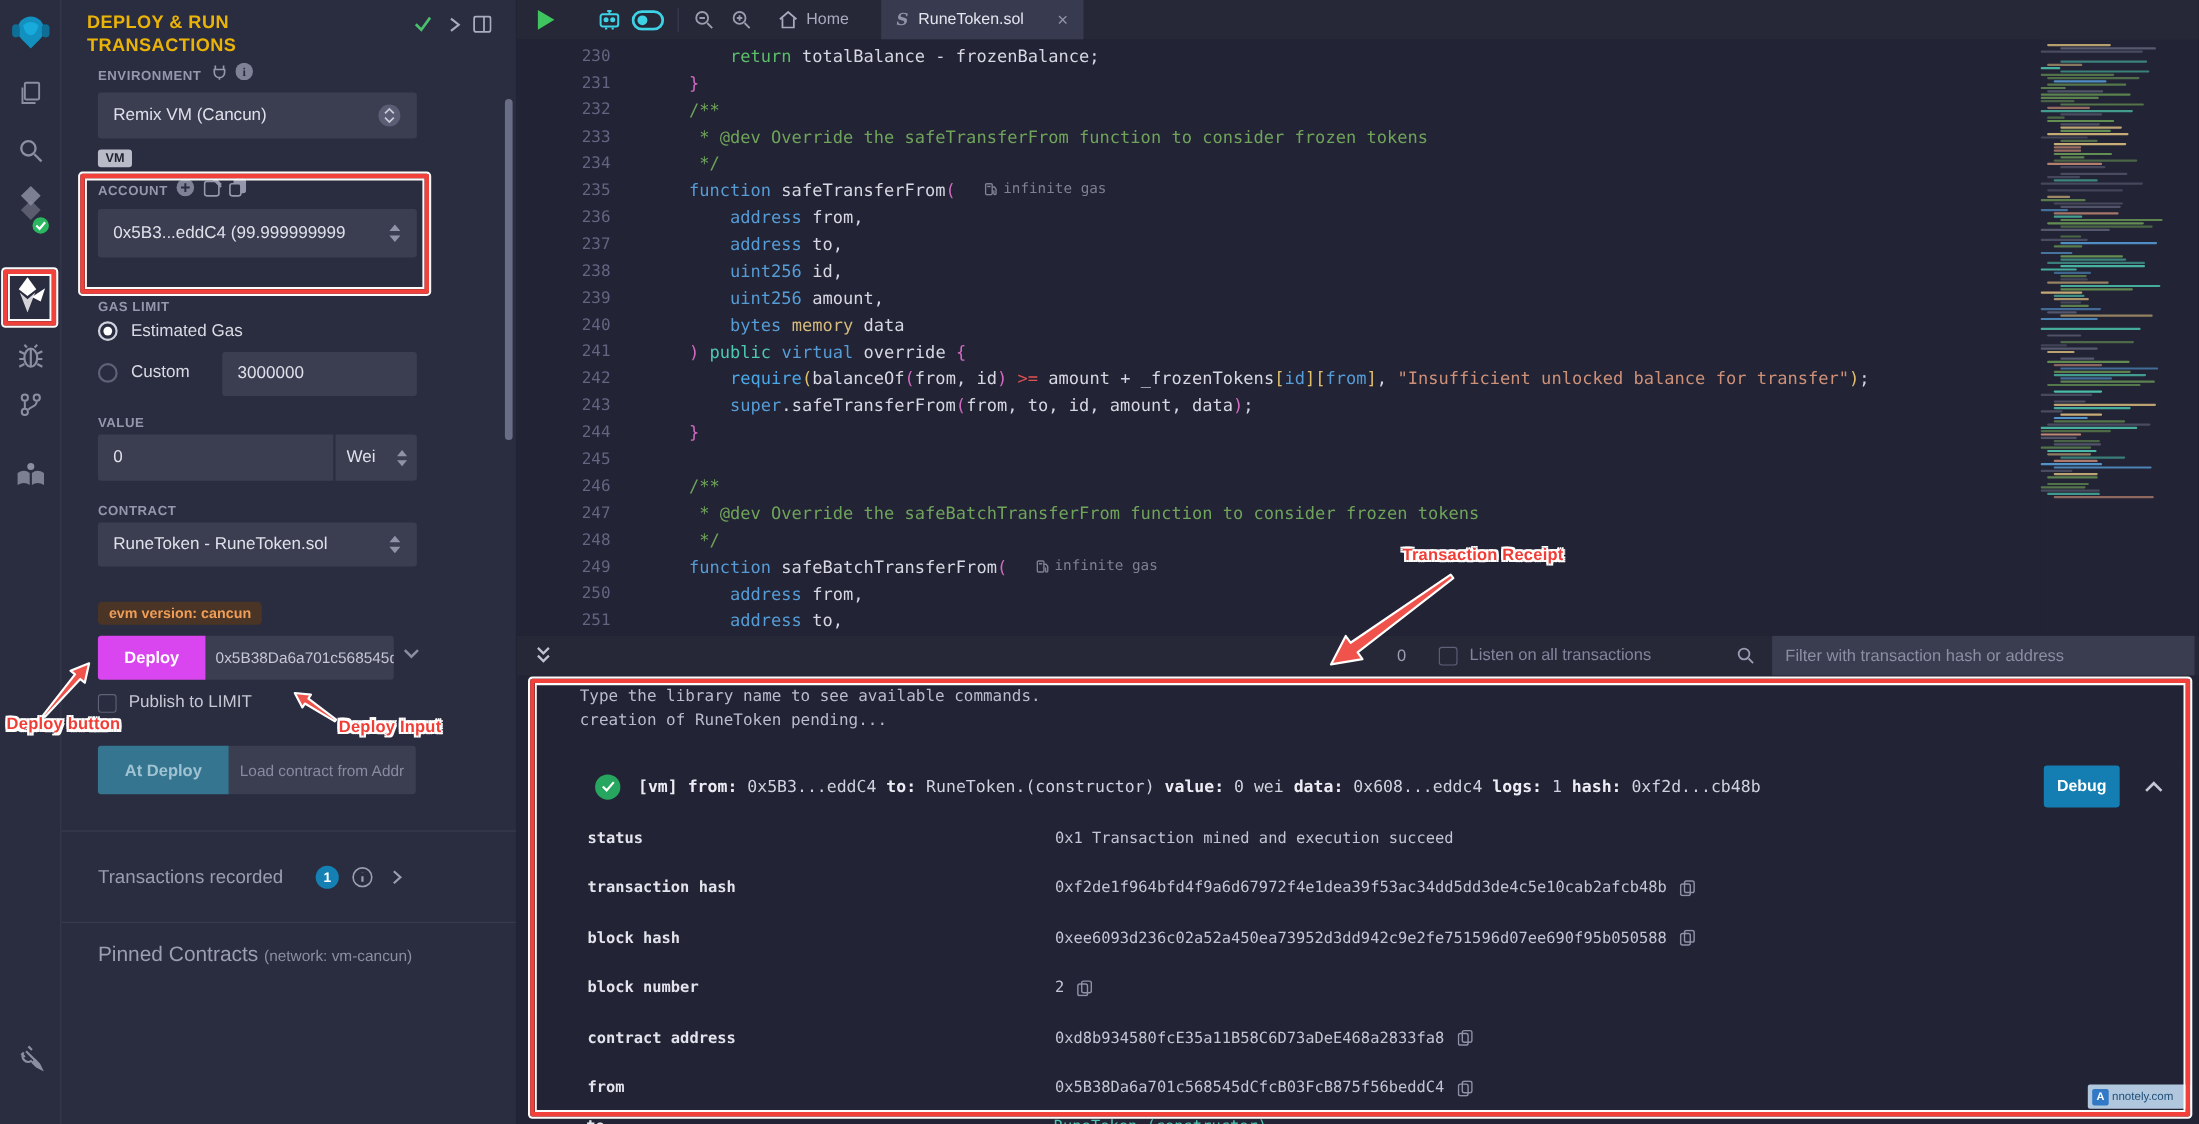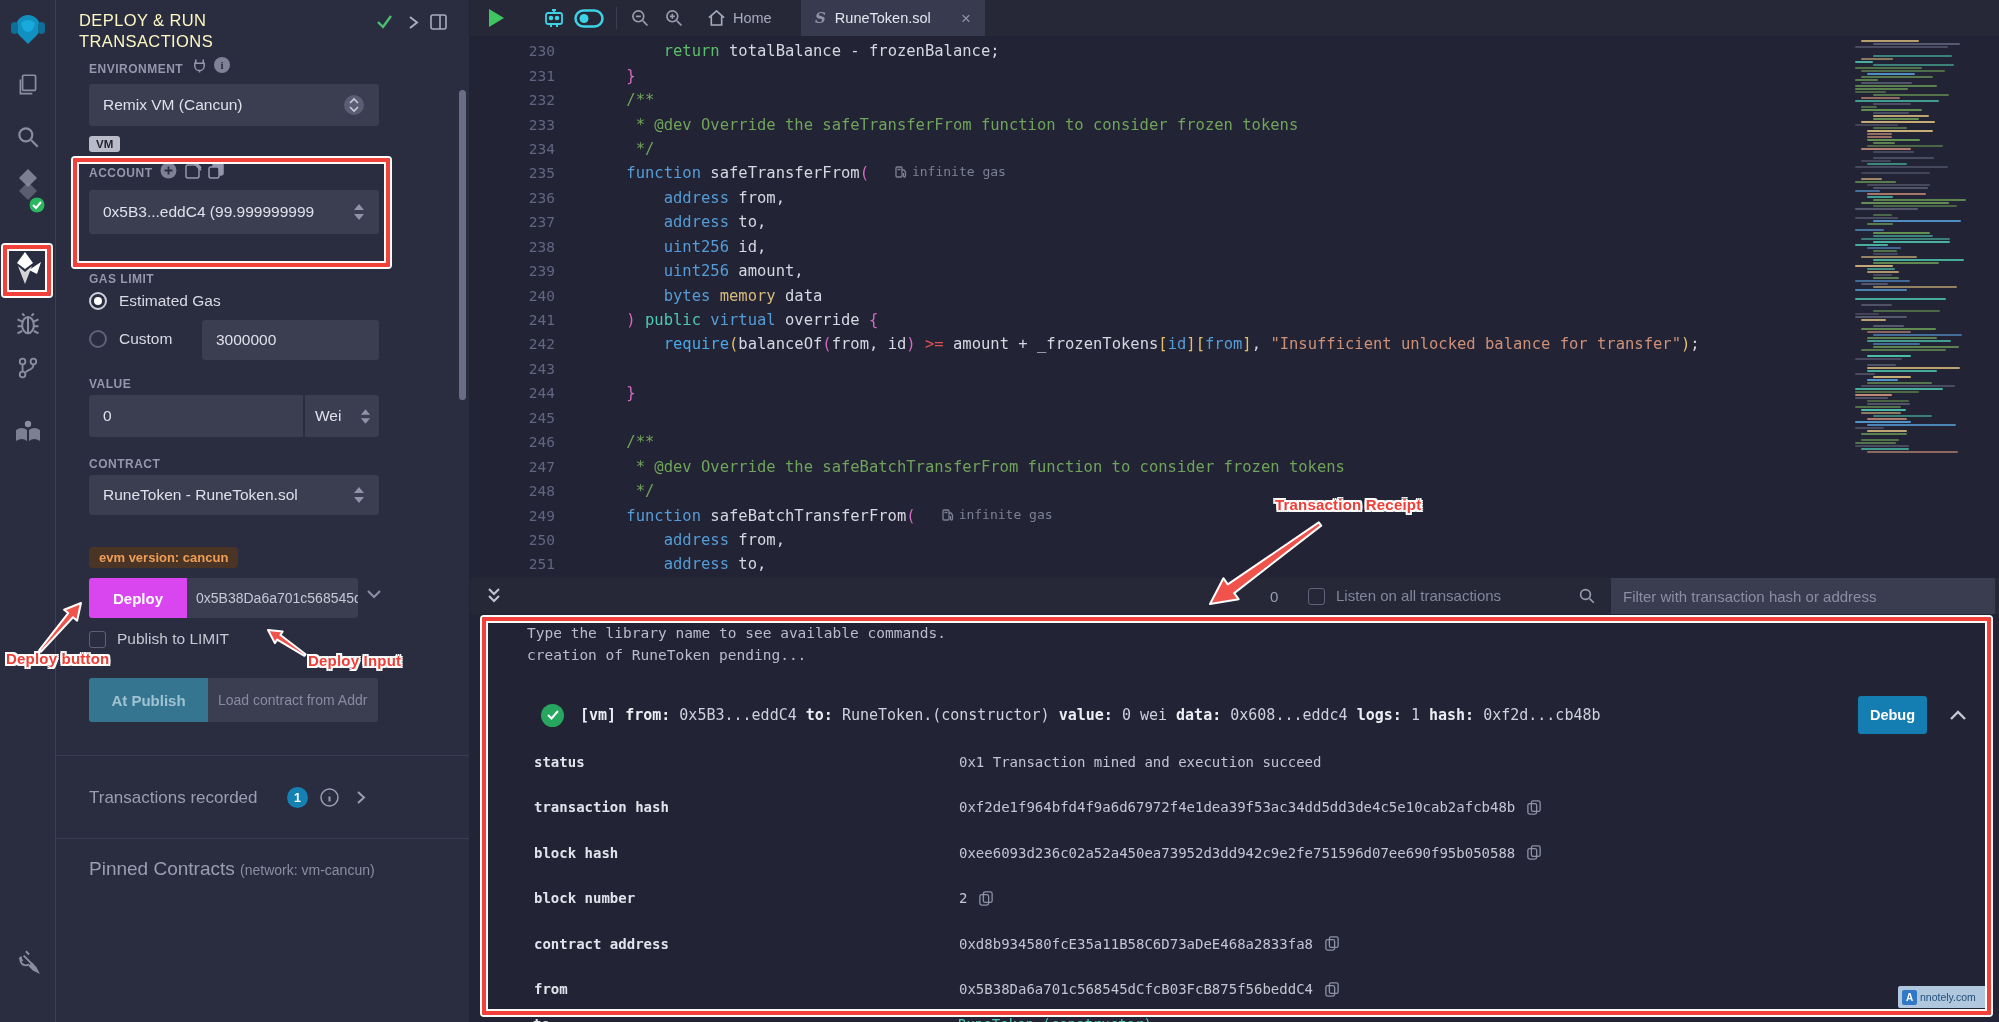--- a/index.html
+++ b/index.html
@@ -12,21 +12,21 @@
   .abs{ position:absolute; }
   svg{ display:block; }
 
   
   .iconbar{ position:absolute; left:0; top:0; width:56px; height:1022px; background:#2a2c3f; border-right:1px solid #3d3f57; }
   .ibar-item{ position:absolute; left:0; width:56px; display:flex; justify-content:center; color:#8b8da0; }
   .ibar-item.active{ color:#ffffff; }
 
   
   .sidepanel{ position:absolute; left:56px; top:0; width:413px; height:1022px; background:#2a2c3f; }
-  .panel-title{ position:absolute; left:23px; top:10px; width:210px; font-size:16.5px; font-weight:normal; letter-spacing:.4px; color:#fef9c3; line-height:21px; }
+  .panel-title{ position:absolute; left:23px; top:10px; width:210px; font-size:16.5px; font-weight:bold; letter-spacing:.4px; color:#eab308; line-height:21px; }
   .hdr-ic{ position:absolute; top:14px; }
   .lbl{ position:absolute; font-size:12px; font-weight:bold; letter-spacing:.5px; color:#9597ad; }
   .select,.inputbox{ position:absolute; background:#3b3d50; border-radius:3px; display:flex; align-items:center; color:#dfe0ea; font-size:15.5px; }
   .select{ padding:0 14px; }
   .sel-text{ white-space:nowrap; overflow:hidden; text-overflow:clip; flex:1; }
   .stepper{ margin-left:8px; flex:none; }
   .vm-badge{ position:absolute; left:33px; top:136px; background:#b9bbc9; color:#23242f; font-size:11.5px; font-weight:bold; padding:2px 7px; border-radius:3px; }
   .radio{ width:18px; height:18px; border-radius:50%; border:2px solid #5f6178; flex:none; }
   .radio.on{ border-color:#cfd1dd; display:flex; align-items:center; justify-content:center; }
   .radio.on::after{ content:""; width:8px; height:8px; border-radius:50%; background:#ffffff; }
@@ -292,21 +292,21 @@
     <span class="abs" style="left:310px; top:589px;">
       <svg width="16" height="11" viewBox="0 0 16 11" fill="none" stroke="#8b8da2" stroke-width="2.2">
           <path d="M2 2 l6 6 l6 -6"></path>
         </svg>
     </span>
     <div class="radio-row" style="left:33px; top:630px; gap:11px; color:#c6c8d4;">
       <span class="checkbox"></span>
       <span>Publish to LIMIT</span>
     </div>
 
-    <button class="btn-ataddr">At Publish</button>
+    <button class="btn-ataddr">At Deploy</button>
     <input class="ataddr-input" placeholder="Load contract from Address" style="">
 
     <div class="panel-divider" style="top:755px;"></div>
     <span class="rec-label">Transactions recorded</span>
     <span class="count-badge">1</span>
     <span class="abs" style="left:264px; top:788px;">
       <svg width="19" height="19" viewBox="0 0 19 19" fill="none" stroke="#9b9db1" stroke-width="1.5">
           <circle cx="9.5" cy="9.5" r="8.5"></circle>
           <path d="M9.5 8.5 v5 M9.5 5.2 v.2" stroke-width="2"></path>
         </svg>
@@ -383,21 +383,21 @@
                 <rect x="1" y="2" width="6" height="10" rx="1"></rect>
                 <path d="M2.5 4.5 h3 M7 5 h2 l1.5 2 v4 a1 1 0 0 1 -2 0 V8"></path>
               </svg>infinite gas</span></span></div>
         <div class="code-row"><span class="ln">236</span><span class="lc"><span class="tk-w">        </span><span class="tk-b">address</span><span class="tk-w"> from,</span></span></div>
         <div class="code-row"><span class="ln">237</span><span class="lc"><span class="tk-w">        </span><span class="tk-b">address</span><span class="tk-w"> to,</span></span></div>
         <div class="code-row"><span class="ln">238</span><span class="lc"><span class="tk-w">        </span><span class="tk-b">uint256</span><span class="tk-w"> id,</span></span></div>
         <div class="code-row"><span class="ln">239</span><span class="lc"><span class="tk-w">        </span><span class="tk-b">uint256</span><span class="tk-w"> amount,</span></span></div>
         <div class="code-row"><span class="ln">240</span><span class="lc"><span class="tk-w">        </span><span class="tk-b">bytes</span><span class="tk-w"> </span><span class="tk-e">memory</span><span class="tk-w"> data</span></span></div>
         <div class="code-row"><span class="ln">241</span><span class="lc"><span class="tk-w">    </span><span class="tk-m">)</span><span class="tk-w"> </span><span class="tk-t">public</span><span class="tk-w"> </span><span class="tk-b">virtual</span><span class="tk-w"> override </span><span class="tk-m">{</span></span></div>
         <div class="code-row"><span class="ln">242</span><span class="lc"><span class="tk-w">        </span><span class="tk-q">require</span><span class="tk-y">(</span><span class="tk-w">balanceOf</span><span class="tk-m">(</span><span class="tk-w">from, id</span><span class="tk-m">)</span><span class="tk-w"> </span><span class="tk-o">&gt;=</span><span class="tk-w"> amount + _frozenTokens</span><span class="tk-y">[</span><span class="tk-b">id</span><span class="tk-y">]</span><span class="tk-y">[</span><span class="tk-b">from</span><span class="tk-y">]</span><span class="tk-w">, </span><span class="tk-s">"Insufficient unlocked balance for transfer"</span><span class="tk-y">)</span><span class="tk-w">;</span></span></div>
-        <div class="code-row"><span class="ln">243</span></div>
+        <div class="code-row"><span class="ln">243</span><span class="lc"><span class="tk-w">        </span><span class="tk-b">super</span><span class="tk-w">.safeTransferFrom</span><span class="tk-m">(</span><span class="tk-w">from, to, id, amount, data</span><span class="tk-m">)</span><span class="tk-w">;</span></span></div>
         <div class="code-row"><span class="ln">244</span><span class="lc"><span class="tk-w">    </span><span class="tk-m">}</span></span></div>
         <div class="code-row"><span class="ln">245</span><span class="lc"></span></div>
         <div class="code-row"><span class="ln">246</span><span class="lc"><span class="tk-c">    /**</span></span></div>
         <div class="code-row"><span class="ln">247</span><span class="lc"><span class="tk-c">     * @dev Override the safeBatchTransferFrom function to consider frozen tokens</span></span></div>
         <div class="code-row"><span class="ln">248</span><span class="lc"><span class="tk-c">     */</span></span></div>
         <div class="code-row"><span class="ln">249</span><span class="lc"><span class="tk-w">    </span><span class="tk-b">function</span><span class="tk-w"> safeBatchTransferFrom</span><span class="tk-m">(</span><span class="ghost"><svg width="12" height="13" viewBox="0 0 12 13" fill="none" stroke="#7e8093" stroke-width="1.3">
                 <rect x="1" y="2" width="6" height="10" rx="1"></rect>
                 <path d="M2.5 4.5 h3 M7 5 h2 l1.5 2 v4 a1 1 0 0 1 -2 0 V8"></path>
               </svg>infinite gas</span></span></div>
         <div class="code-row"><span class="ln">250</span><span class="lc"><span class="tk-w">        </span><span class="tk-b">address</span><span class="tk-w"> from,</span></span></div>

